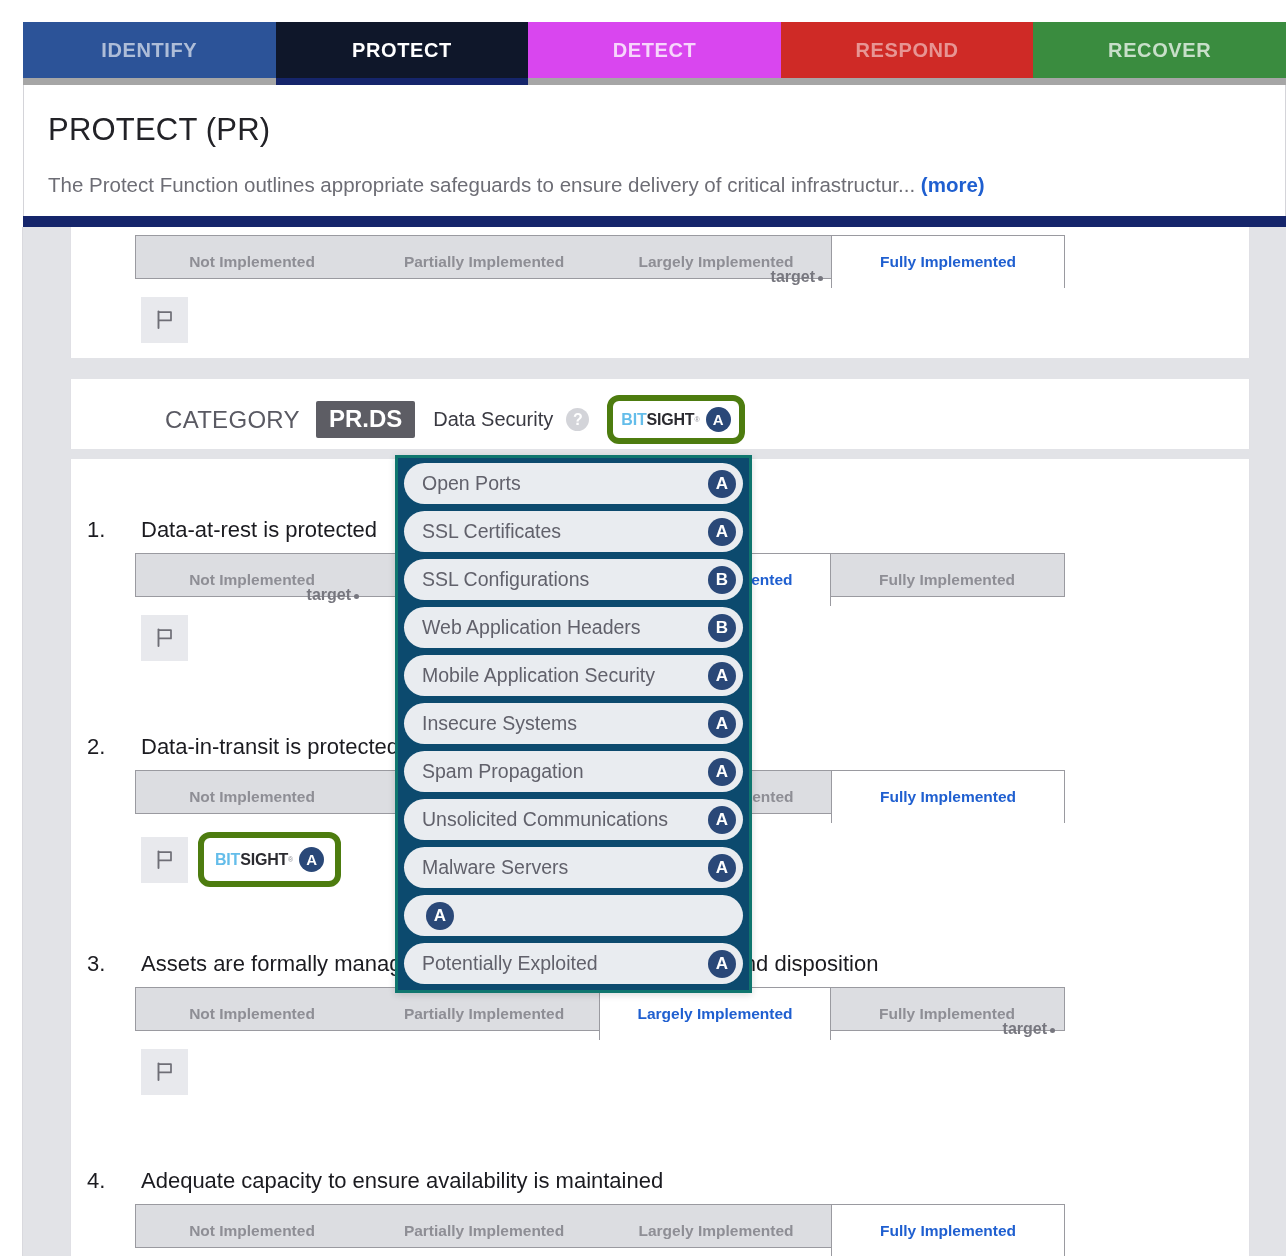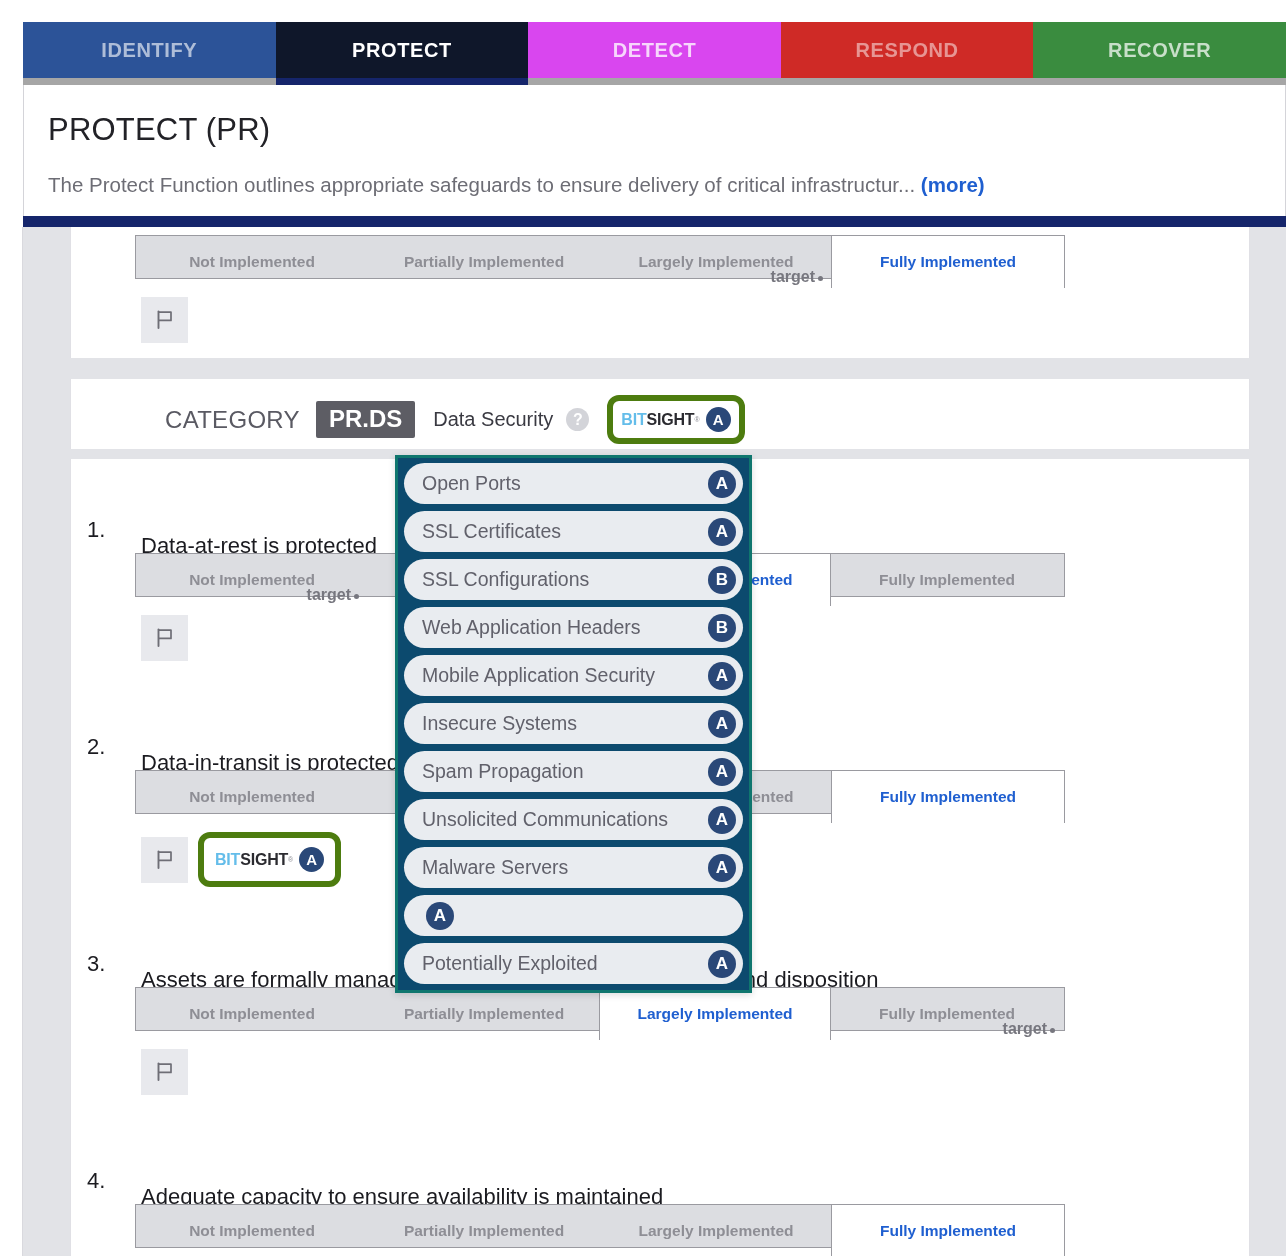--- a/index.html
+++ b/index.html
@@ -145,21 +145,21 @@
     left: 0;
     top: 0;
     width: 44px;
     text-align: left;
     font-size: 22px;
     color: #1b1b20;
   }
   .q-text {
     position: absolute;
     left: 54px;
-    top: 16px;
+    top: 0;
     font-size: 22px;
     color: #1b1b20;
     white-space: nowrap;
   }
 
   .seg-control {
     position: absolute;
     height: 44px;
     display: flex;
     border: 1px solid #9a9aa0;

